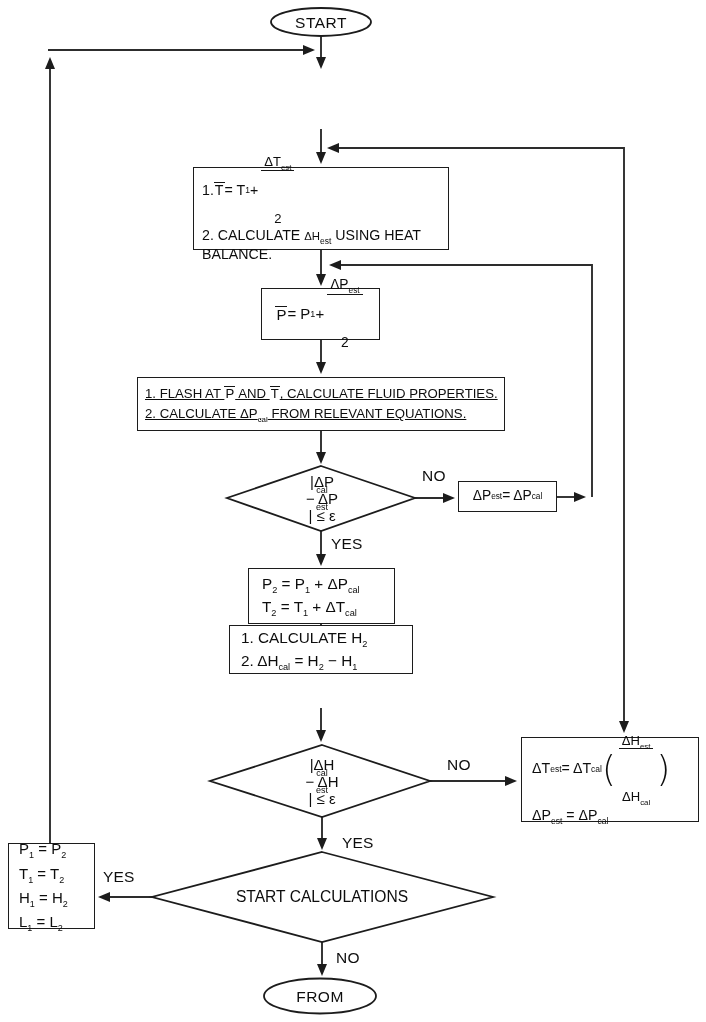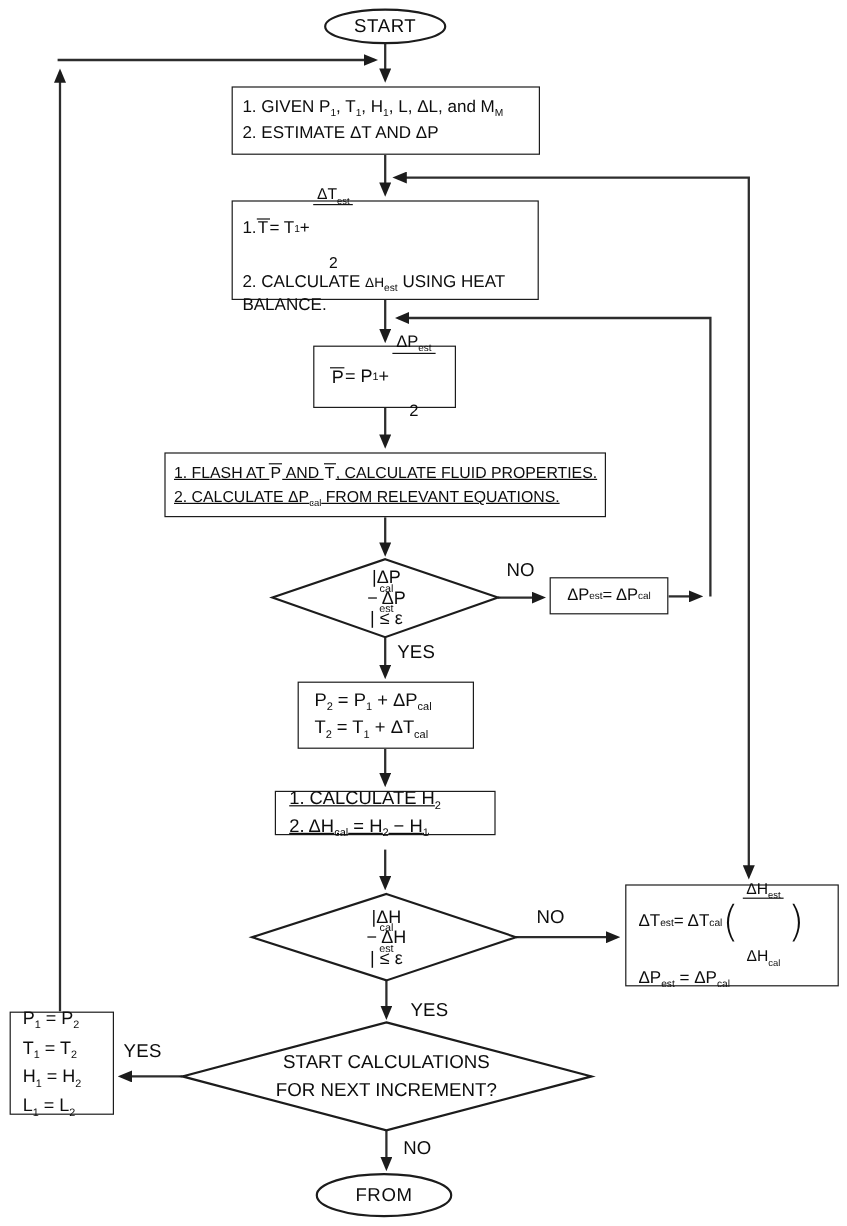--- a/index.html
+++ b/index.html
@@ -73,24 +73,20 @@
       <ellipse cx="320" cy="996" rx="56" ry="17.5"></ellipse>
       <polygon points="321,466 415,498 321,531 227,498"></polygon>
       <polygon points="322,745 430,781 322,817 210,781"></polygon>
       <polygon points="322,852 493,897 322,942 152,897"></polygon>
     </g>
   </svg>
 
   <div class="ovaltxt" style="left:271px;top:9px;width:100px;height:27px;font-size:15.5px;letter-spacing:.5px;">START</div>
   <div class="ovaltxt" style="left:265px;top:980px;width:110px;height:33px;font-size:15.5px;letter-spacing:.5px;">FROM</div>
 
-  <div class="node" style="left:193px;top:72px;width:257px;height:57px;padding-left:8px;font-size:14.2px;">
-    <div class="bline">1. GIVEN P<sub>1</sub>, T<sub>1</sub>, H<sub>1</sub>, L, ΔL, and M<sub>M</sub></div>
-    <div class="bline">2. ESTIMATE ΔT AND ΔP</div>
-  </div>
 
   <div class="node" style="left:193px;top:167px;width:256px;height:83px;padding:2px 6px 2px 8px;font-size:14.2px;justify-content:center;">
     <div class="bline rowline" style="line-height:1.15;">1. <span class="ov">T</span> = T<sub>1</sub>+ <span class="frac">
           <span class="fnum">ΔT<sub>est</sub></span>
           <span class="fden">2</span>
         </span></div>
     <div class="bline" style="line-height:1.3;">2. CALCULATE <span class="sm">ΔH</span><sub>est</sub> USING HEAT BALANCE.</div>
   </div>
 
   <div class="node" style="left:261px;top:288px;width:119px;height:52px;font-size:15px;">
@@ -111,40 +107,39 @@
 
   <div class="node" style="left:458px;top:481px;width:99px;height:31px;font-size:13.8px;">
     <div class="bline rowline" style="justify-content:center;">ΔP<sub>est</sub> = ΔP<sub>cal</sub></div>
   </div>
 
   <div class="node" style="left:248px;top:568px;width:147px;height:56px;padding-left:13px;font-size:15.3px;">
     <div class="bline">P<sub>2</sub> = P<sub>1</sub> + ΔP<sub>cal</sub></div>
     <div class="bline">T<sub>2</sub> = T<sub>1</sub> + ΔT<sub>cal</sub></div>
   </div>
 
-  <div class="node" style="left:229px;top:659px;width:184px;height:37px;padding-left:11px;font-size:15.3px;text-decoration:underline;">
+  <div class="node" style="left:229px;top:625px;width:184px;height:49px;padding-left:11px;font-size:15.3px;">
     <div class="bline">1. CALCULATE H<sub>2</sub></div>
     <div class="bline">2. ΔH<sub>cal</sub> = H<sub>2</sub> − H<sub>1</sub></div>
   </div>
 
   <div class="dtext" style="left:228px;top:764px;width:188px;height:34px;font-size:15px;">|ΔH<sub>cal</sub> − ΔH<sub>est</sub> | ≤ ε</div>
   <div class="lab" style="left:447px;top:756px;">NO</div>
   <div class="lab" style="left:342px;top:834px;">YES</div>
 
   <div class="node" style="left:521px;top:737px;width:178px;height:85px;padding-left:10px;font-size:14.2px;">
     <div class="bline rowline" style="line-height:1.1;">ΔT<sub>est</sub> = ΔT<sub>cal</sub><span class="paren">(</span><span class="frac">
           <span class="fnum">ΔH<sub>est</sub></span>
           <span class="fden">ΔH<sub>cal</sub></span>
         </span><span class="paren">)</span></div>
     <div class="bline">ΔP<sub>est</sub> = ΔP<sub>cal</sub></div>
   </div>
 
   <div class="dtext" style="left:211px;top:873px;width:222px;height:49px;font-size:15.6px;line-height:1.45;">
     <div>START CALCULATIONS</div>
-    <div>FOR NEXT INCREMENT?</div>
   </div>
   <div class="lab" style="left:103px;top:868px;">YES</div>
   <div class="lab" style="left:336px;top:949px;">NO</div>
 
   <div class="node" style="left:8px;top:843px;width:87px;height:86px;padding-left:10px;font-size:15px;">
     <div class="bline" style="line-height:1.62;">P<sub>1</sub> = P<sub>2</sub></div>
     <div class="bline" style="line-height:1.62;">T<sub>1</sub> = T<sub>2</sub></div>
     <div class="bline" style="line-height:1.62;">H<sub>1</sub> = H<sub>2</sub></div>
     <div class="bline" style="line-height:1.62;">L<sub>1</sub> = L<sub>2</sub></div>
   </div>

